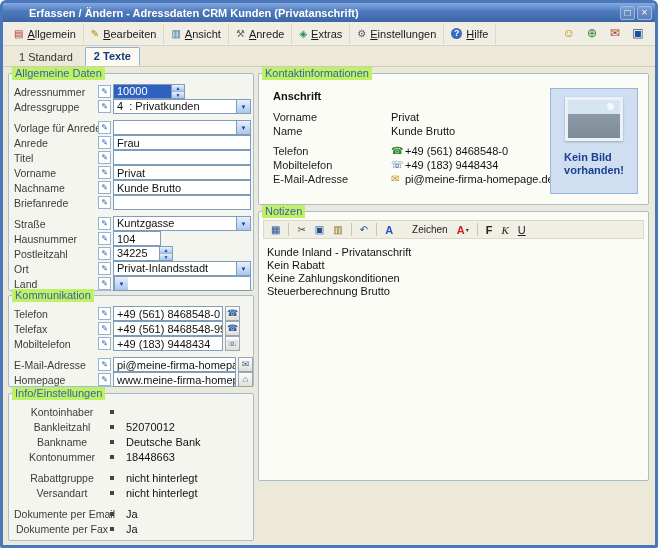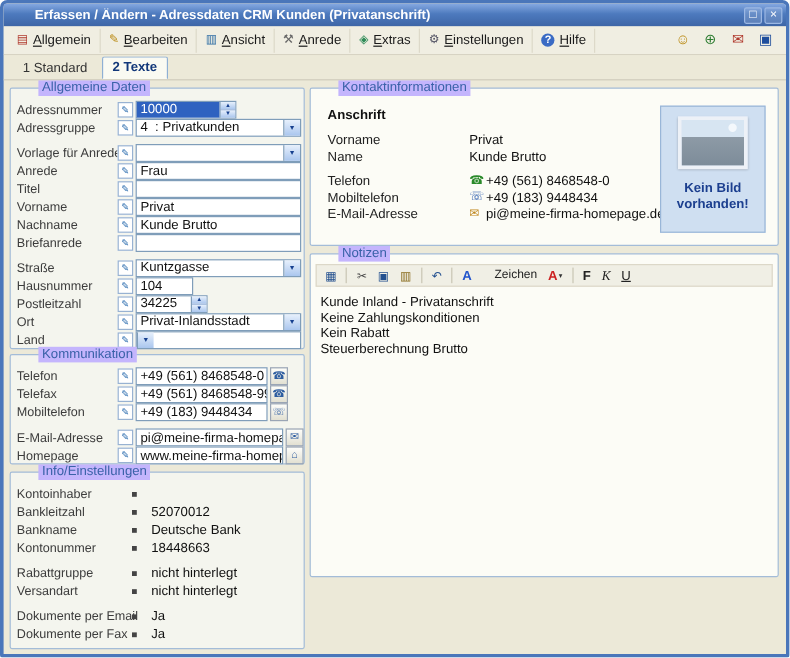--- a/index.html
+++ b/index.html
@@ -27,62 +27,62 @@
   .tabbar { height:21px; display:flex; align-items:flex-end; gap:4px; padding:2px 8px 0; background:#ece9d8; border-bottom:1px solid #cfcbbb; }
   .tab { font-size:11px; color:#333; padding:2px 8px 3px; cursor:pointer; }
   .tab .tlabel::first-letter { text-decoration:underline; }
   .tab.selected { background:#fafaf2; border:1px solid #8fb0d4; border-bottom-color:#fafaf2; border-radius:2px 2px 0 0; color:#13387a; font-weight:bold; }
 
   
   .content { position:relative; height:478px; }
   .group { position:absolute; border:1px solid #a3bcd8; border-radius:2px; }
   .left-bg { background:#f4f5ee; }
   .right-bg { background:#fcfcf6; }
-  .legend { position:absolute; top:-7px; left:23px; background:#c4b5fd; padding:0 3px; font-size:11px; color:#3a62a8; line-height:13px; }
+  .legend { position:absolute; top:-7px; left:3px; background:#bef264; padding:0 3px; font-size:11px; color:#3a62a8; line-height:13px; }
 
   .g-general { left:5px; top:6px;  width:246px; height:218px; padding-top:10px; }
   .g-komm    { left:5px; top:228px; width:246px; height:92px;  padding-top:10px; }
   .g-info    { left:5px; top:326px; width:246px; height:148px; padding-top:10px; }
   .g-kontakt { left:255px; top:6px;   width:391px; height:132px; }
   .g-notizen { left:255px; top:144px; width:391px; height:270px; }
 
   .frow { display:flex; align-items:center; height:15px; padding-left:5px; }
   .gap { height:6px; }
   .flbl { flex:none; width:84px; font-size:10.5px; color:#3c3c3c; white-space:nowrap; overflow:hidden; }
   .ebox { flex:none; width:13px; height:13px; margin-right:2px; border:1px solid #98b2d2; background:#fff; color:#2f6fb0; font-size:8px; line-height:11px; text-align:center; cursor:pointer; }
 
   .tb, .combo, .spinbox { display:inline-flex; height:15px; border:1px solid #7f9db9; background:#fff; font-size:11px; color:#111; }
   .tb { align-items:center; padding:0 3px; white-space:pre; overflow:hidden; }
   .cval { flex:1; padding:0 3px; line-height:13px; white-space:pre; overflow:hidden; }
   .carrow { flex:none; width:14px; border-left:1px solid #7f9db9; background:linear-gradient(180deg,#e7f0fc,#aac6ee); color:#17408f; font-size:6px; display:flex; align-items:center; justify-content:center; }
   .spincol { flex:none; width:13px; border-left:1px solid #7f9db9; display:flex; flex-direction:column; cursor:pointer; }
   .sarr { flex:1; background:linear-gradient(180deg,#e7f0fc,#aac6ee); color:#17408f; font-size:5px; line-height:6px; text-align:center; }
   .sarr + .sarr { border-top:1px solid #9ab4da; }
   .sel { background:#2f62c0; color:#fff; }
-  .w138{width:138px} .w124{width:124px} .w110{width:110px} .w72{width:84px} .w60{width:60px} .w48{width:48px}
+  .w138{width:138px} .w124{width:124px} .w110{width:110px} .w72{width:72px} .w60{width:60px} .w48{width:48px}
   .xbtn { flex:none; width:15px; height:15px; margin-left:2px; border:1px solid #9aa5b5; background:linear-gradient(180deg,#fdfdfa,#e2e0d2); color:#2e5da0; font-size:9px; line-height:13px; text-align:center; cursor:pointer; }
 
   .irow { display:flex; align-items:center; height:15px; padding-left:5px; }
-  .ilbl { flex:none; width:96px; font-size:10.5px; color:#3c3c3c; white-space:nowrap; }
+  .ilbl { flex:none; width:96px; font-size:10.5px; color:#3c3c3c; white-space:nowrap;text-align:center; }
   .ibullet { flex:none; width:4px; height:4px; background:#444; margin-right:12px; font-size:0; }
   .ival { font-size:11px; color:#111; white-space:pre; }
 
   
   .g-kontakt { padding:16px 0 0 14px; }
   .kheading { font-size:11px; font-weight:bold; color:#111; height:16px; margin-bottom:4px; }
   .krow { display:flex; align-items:center; height:14px; }
   .klbl { flex:none; width:118px; font-size:11px; color:#222; }
   .kicon { flex:none; width:14px; font-size:10px; line-height:1; }
   .k-phone { color:#2a8a2a; } .k-mobile { color:#2255aa; } .k-mail { color:#c08820; }
   .kval { font-size:11px; color:#111; white-space:pre; }
   .kgap { height:6px; }
   .noimg { position:absolute; top:14px; right:10px; width:88px; height:106px; background:#cfdff1; border:1px solid #99b6d8; display:flex; flex-direction:column; align-items:center; padding-top:8px; }
   .thumb { width:58px; height:44px; border:3px solid #edf1f7; background:linear-gradient(180deg,#d7e5f2 0%,#d7e5f2 38%,#8d9aa6 38%,#7d8c99 100%); position:relative; box-shadow:0 1px 2px rgba(0,0,0,.25); }
   .thumb-dot { position:absolute; top:3px; right:6px; width:7px; height:7px; border-radius:50%; background:#f4f8fc; }
-  .noimg-text { margin-top:10px; text-align:center; font-size:11px; font-weight:bold; color:#1c3f8f; line-height:13px; }
+  .noimg-text { margin-top:10px; font-size:11px; font-weight:bold; color:#1c3f8f; line-height:13px; }
 
   
   .g-notizen { padding-top:8px; }
   .ntoolbar { display:flex; align-items:center; height:19px; margin:0 4px; background:#f0efe5; border:1px solid #dcd8c8; padding:0 3px; gap:1px; }
   .ntb { display:inline-flex; align-items:center; height:17px; padding:0 3px; font-size:10px; color:#23508f; cursor:pointer; border:1px solid transparent; }
   .nsep { width:1px; height:13px; background:#c9c5b4; margin:0 3px; }
   .n-cut { color:#444; } .n-paste { color:#8a6d1f; }
   .a-blue { color:#2255cc; font-weight:bold; font-size:11px; font-style:normal; }
   .a-red { color:#cc2222; font-weight:bold; font-size:11px; font-style:normal; }
   .n-zlabel { font-size:10px; color:#222; margin-left:19px; }
@@ -405,20 +405,20 @@
         <span class="ntb n-italic">
             <span>K</span>
           </span>
         <span class="ntb n-underline">
             <span>U</span>
           </span>
       </div>
 
       <div class="ntext">
         <div>Kunde Inland - Privatanschrift</div>
+        <div>Kein Rabatt</div>
         <div>Keine Zahlungskonditionen</div>
-        <div>Kein Rabatt</div>
         <div>Steuerberechnung Brutto</div>
       </div>
     </div>
 
   </div>
 </div>
 
 </body></html>

